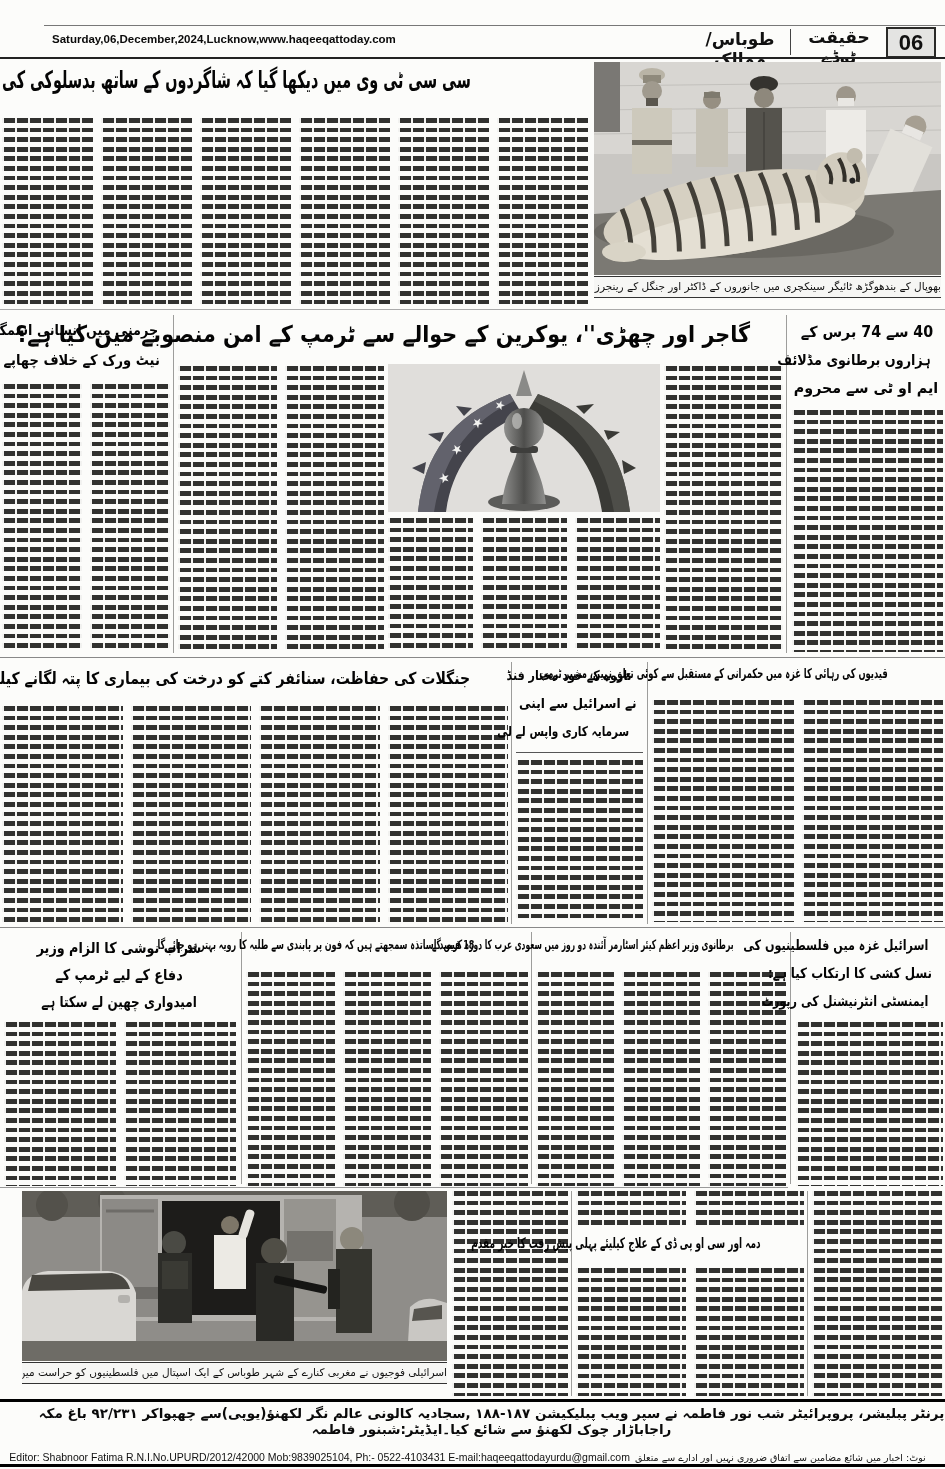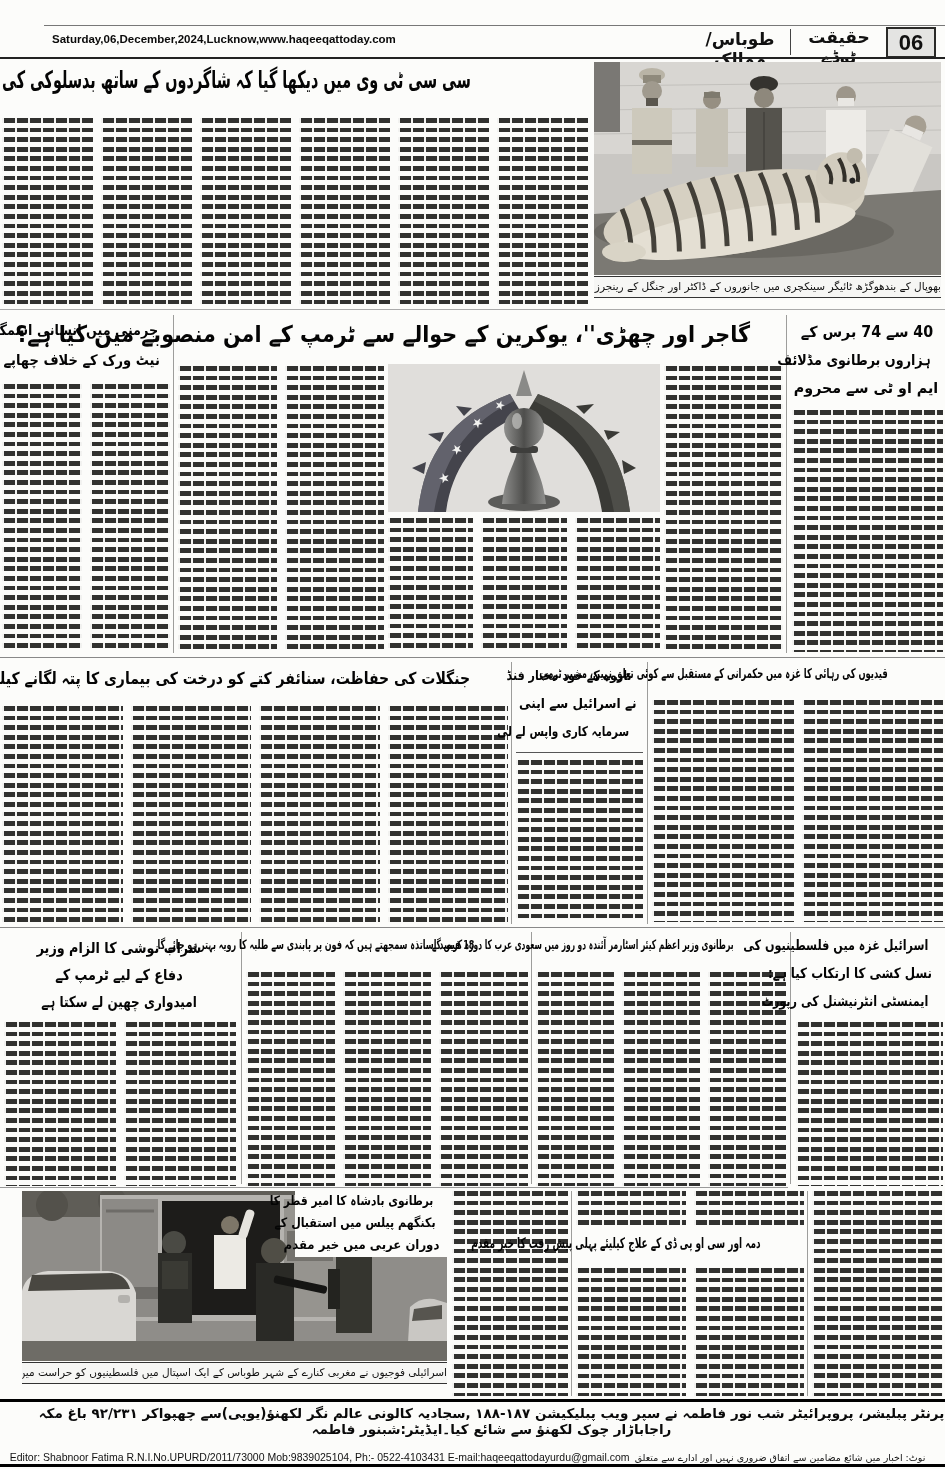--- a/index.html
+++ b/index.html
@@ -250,43 +250,38 @@
       <rect x="314" y="58" width="36" height="84" fill="#35352f"></rect>
       <rect x="306" y="78" width="12" height="40" fill="#23231f"></rect>
     <path d="M0,100 q4,-18 26,-20 l60,0 q22,2 28,22 l0,68 -114,0 z" fill="#d9d7d3"></path>
     <path d="M10,84 l80,-2 q14,2 18,16 l-102,2 z" fill="#494741"></path>
     <rect x="96" y="104" width="12" height="8" rx="3" fill="#b3b1ad"></rect>
     <path d="M388,116 q10,-10 24,-8 l13,4 0,58 -40,0 z" fill="#c9c7c3"></path>
       <path d="M392,118 l28,-4 0,14 -30,2 z" fill="#57554f"></path>
     <rect y="150" width="425" height="20" fill="#6e6c66"></rect>
   </svg>
 
-  <div class="abs" style="left:295px;top:1191px;width:152px;height:66px;background:#fcfcfa;">
-    <div class="hl" style="left:0;top:1px;width:152px;font-size:13px;transform:scaleX(.82);">برطانوی بادشاہ کا امیر قطر کا</div>
-    <div class="hl" style="left:0;top:23px;width:152px;font-size:13px;transform:scaleX(.85);">بکنگھم پیلس میں استقبال کے</div>
-    <div class="hl" style="left:0;top:45px;width:152px;font-size:13px;transform:scaleX(.9);">دوران عربی میں خیر مقدم</div>
-  </div>
   <div class="cap" style="left:22px;top:1362px;width:425px;height:20px;">اسرائیلی فوجیوں نے مغربی کنارے کے شہر طوباس کے ایک اسپتال میں فلسطینیوں کو حراست میں لے لیا۔</div>
 
   <div class="abs sim" style="left:452px;top:1191px;width:116px;height:205px;"></div>
   <div class="vr" style="left:571px;top:1191px;height:205px;"></div>
 
   <div class="cols" style="left:576px;top:1191px;width:228px;height:36px;">
     <div class="sim"></div>
     <div class="sim"></div>
   </div>
   <div class="hl" style="left:576px;top:1233px;width:228px;font-size:14.5px;transform:scaleX(.62);">دمہ اور سی او پی ڈی کے علاج کیلیئے پہلی پیش رفت کا خیر مقدم</div>
   <div class="cols" style="left:576px;top:1268px;width:228px;height:128px;">
     <div class="sim"></div>
     <div class="sim"></div>
   </div>
   <div class="vr" style="left:807px;top:1191px;height:205px;"></div>
   <div class="abs sim" style="left:812px;top:1191px;width:131px;height:205px;"></div>
 
   <div class="hr" style="top:1399px;height:3px;background:#000;"></div>
   <div class="ftline" style="top:1405px;direction:rtl;font-size:13.5px;font-weight:bold;">پرنٹر پبلیشر، پروپرائیٹر شب نور فاطمہ نے سپر ویب پبلیکیشن ۱۸۷-۱۸۸ ,سجادیہ کالونی عالم نگر لکھنؤ(یوپی)سے چھپواکر ۹۲/۲۳۱ باغ مکہ راجاباڑار چوک لکھنؤ سے شائع کیا۔ایڈیٹر:شبنور فاطمہ</div>
   <div class="abs" style="left:0;top:1446px;width:945px;text-align:center;">
-    <span class="eng" style="font-size:10.5px;">Editor: Shabnoor Fatima   R.N.I.No.UPURD/2011/73000 Mob:9839025104, Ph:- 0522-4103431 E-mail:haqeeqattodayurdu@gmail.com</span>
+    <span class="eng" style="font-size:10.5px;">Editor: Shabnoor Fatima   R.N.I.No.UPURD/2012/42000 Mob:9839025104, Ph:- 0522-4103431 E-mail:haqeeqattodayurdu@gmail.com</span>
     <span style="font-size:9.5px;direction:rtl;unicode-bidi:embed;margin-right:10px;">نوٹ: اخبار میں شائع مضامین سے اتفاق ضروری نہیں اور ادارے سے متعلق تمام قانونی کارروائی لکھنؤ کی عدالت میں ہی کی جاسکتی ہے۔</span>
   </div>
   <div class="hr" style="top:1464px;height:3px;background:#000;"></div>
 
 </div>
 
 </body></html>

